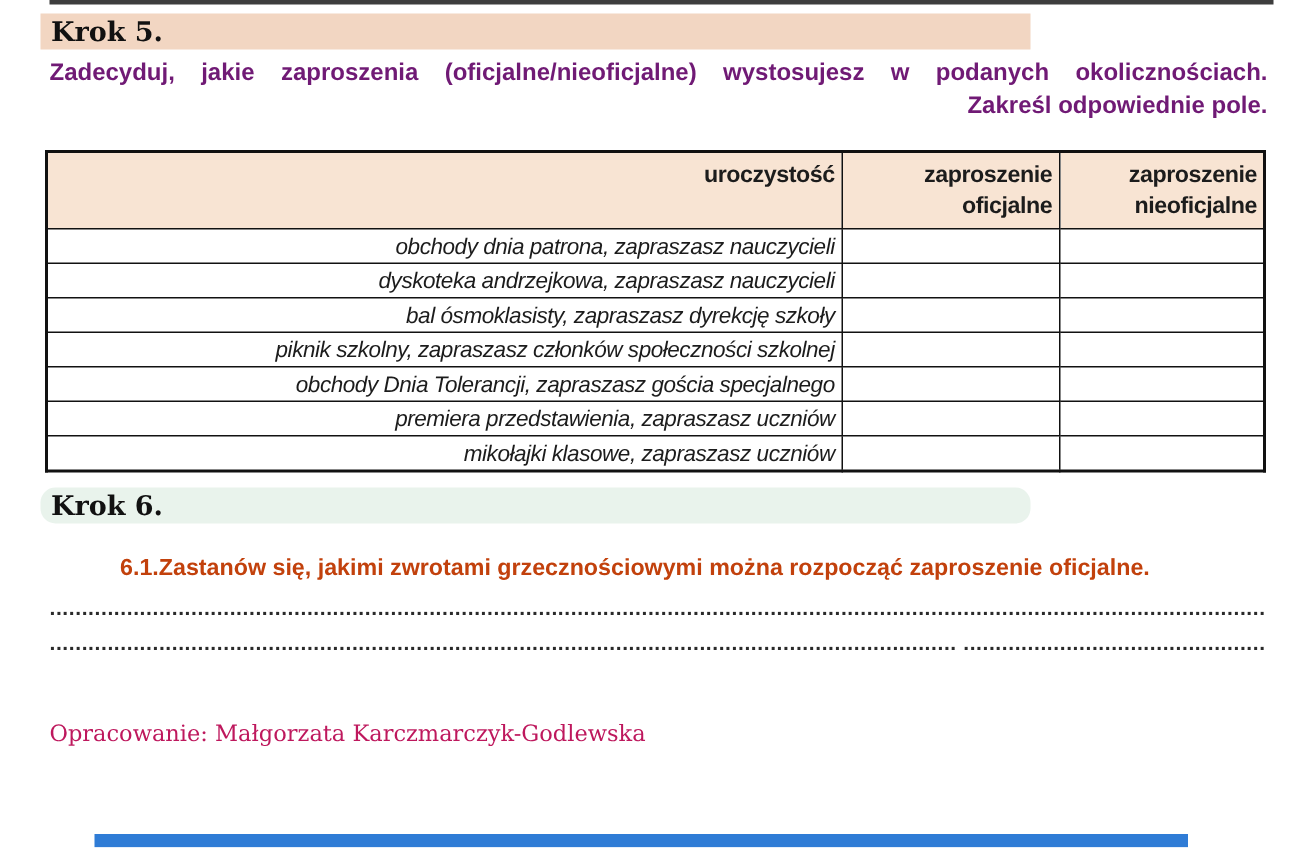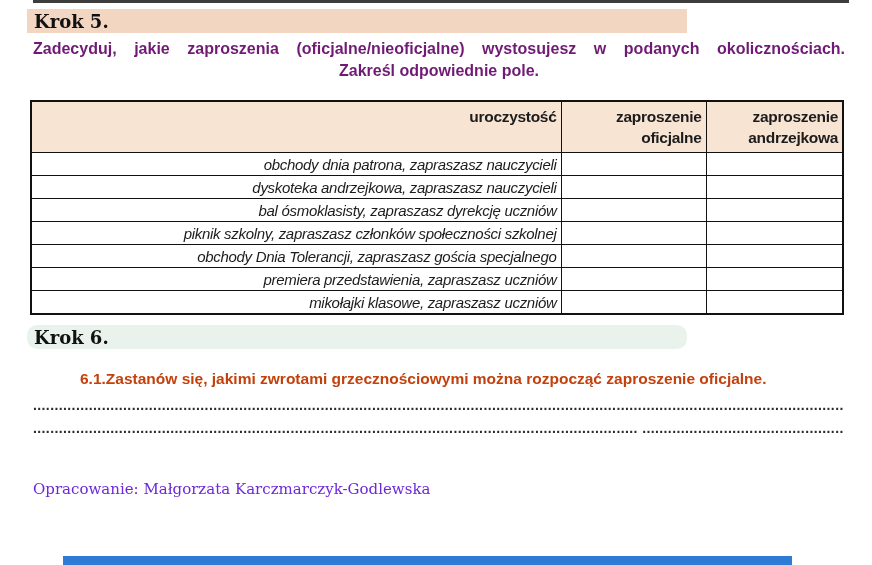--- a/index.html
+++ b/index.html
@@ -45,21 +45,21 @@
   .instruction {
     position: absolute;
     left: 33px; top: 38px;
     width: 812px;
     font-weight: bold;
     font-size: 16px;
     line-height: 22px;
     color: #701a75;
   }
   .instr-line1 { text-align: justify; text-align-last: justify; }
-  .instr-line2 { text-align: center; }
+  .instr-line2 { text-align: right; }
 
   
   .invitations-table {
     position: absolute;
     left: 30px; top: 100px;
     width: 812px;
     border-collapse: collapse;
     table-layout: fixed;
   }
   .invitations-table th, .invitations-table td {
@@ -115,21 +115,21 @@
     overflow: hidden;
   }
 
   
   .footer-credits {
     position: absolute;
     left: 33px; top: 478px;
     font-family: "DejaVu Serif", serif;
     font-size: 15px;
     line-height: 22px;
-    color: #6d28d9;
+    color: #be185d;
   }
 
   
   .bottom-rule {
     position: absolute;
     left: 63px; top: 556px;
     width: 729px; height: 9px;
     background: #2f7cd6;
   }
 </style>
@@ -152,39 +152,39 @@
   <table class="invitations-table">
     <colgroup>
       <col class="col-event">
       <col class="col-official">
       <col class="col-informal">
     </colgroup>
     <thead>
       <tr>
         <th>uroczystość</th>
         <th>zaproszenie oficjalne</th>
-        <th>zaproszenie andrzejkowa</th>
+        <th>zaproszenie nieoficjalne</th>
       </tr>
     </thead>
     <tbody>
 
         <tr>
           <td>obchody dnia patrona, zapraszasz nauczycieli</td>
           <td></td>
           <td></td>
         </tr>
 
         <tr>
           <td>dyskoteka andrzejkowa, zapraszasz nauczycieli</td>
           <td></td>
           <td></td>
         </tr>
 
         <tr>
-          <td>bal ósmoklasisty, zapraszasz dyrekcję uczniów</td>
+          <td>bal ósmoklasisty, zapraszasz dyrekcję szkoły</td>
           <td></td>
           <td></td>
         </tr>
 
         <tr>
           <td>piknik szkolny, zapraszasz członków społeczności szkolnej</td>
           <td></td>
           <td></td>
         </tr>
 

